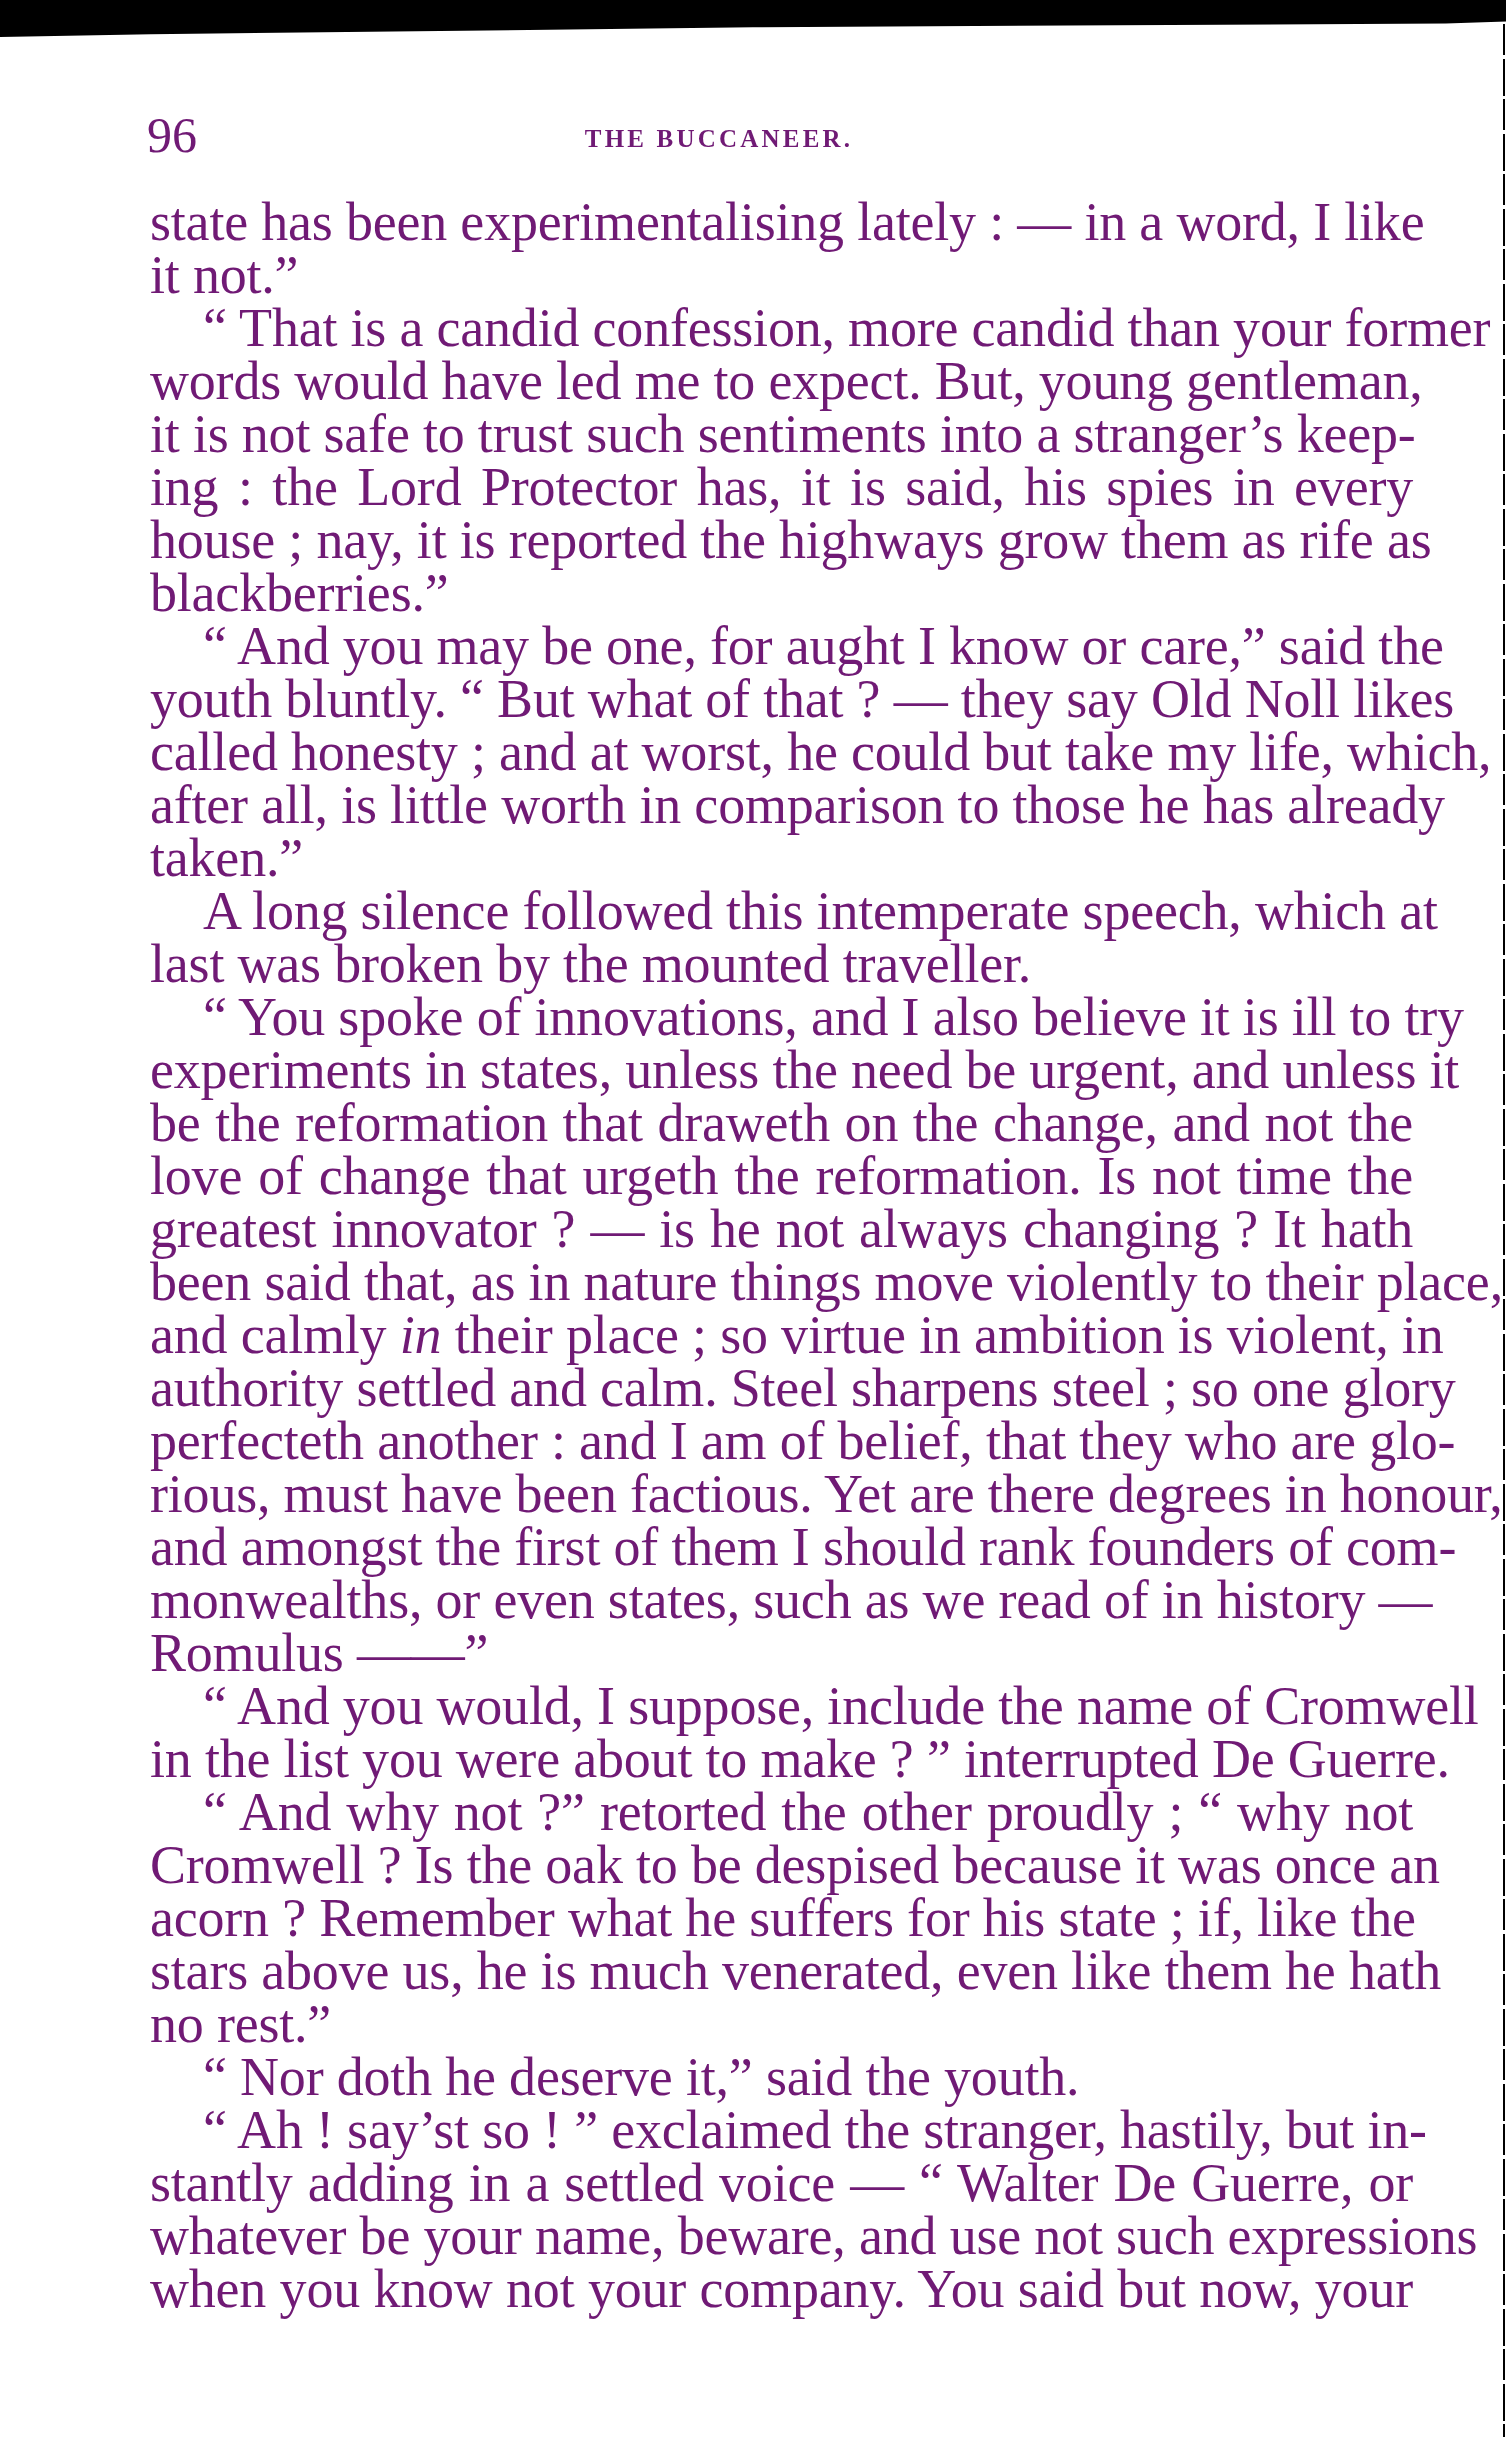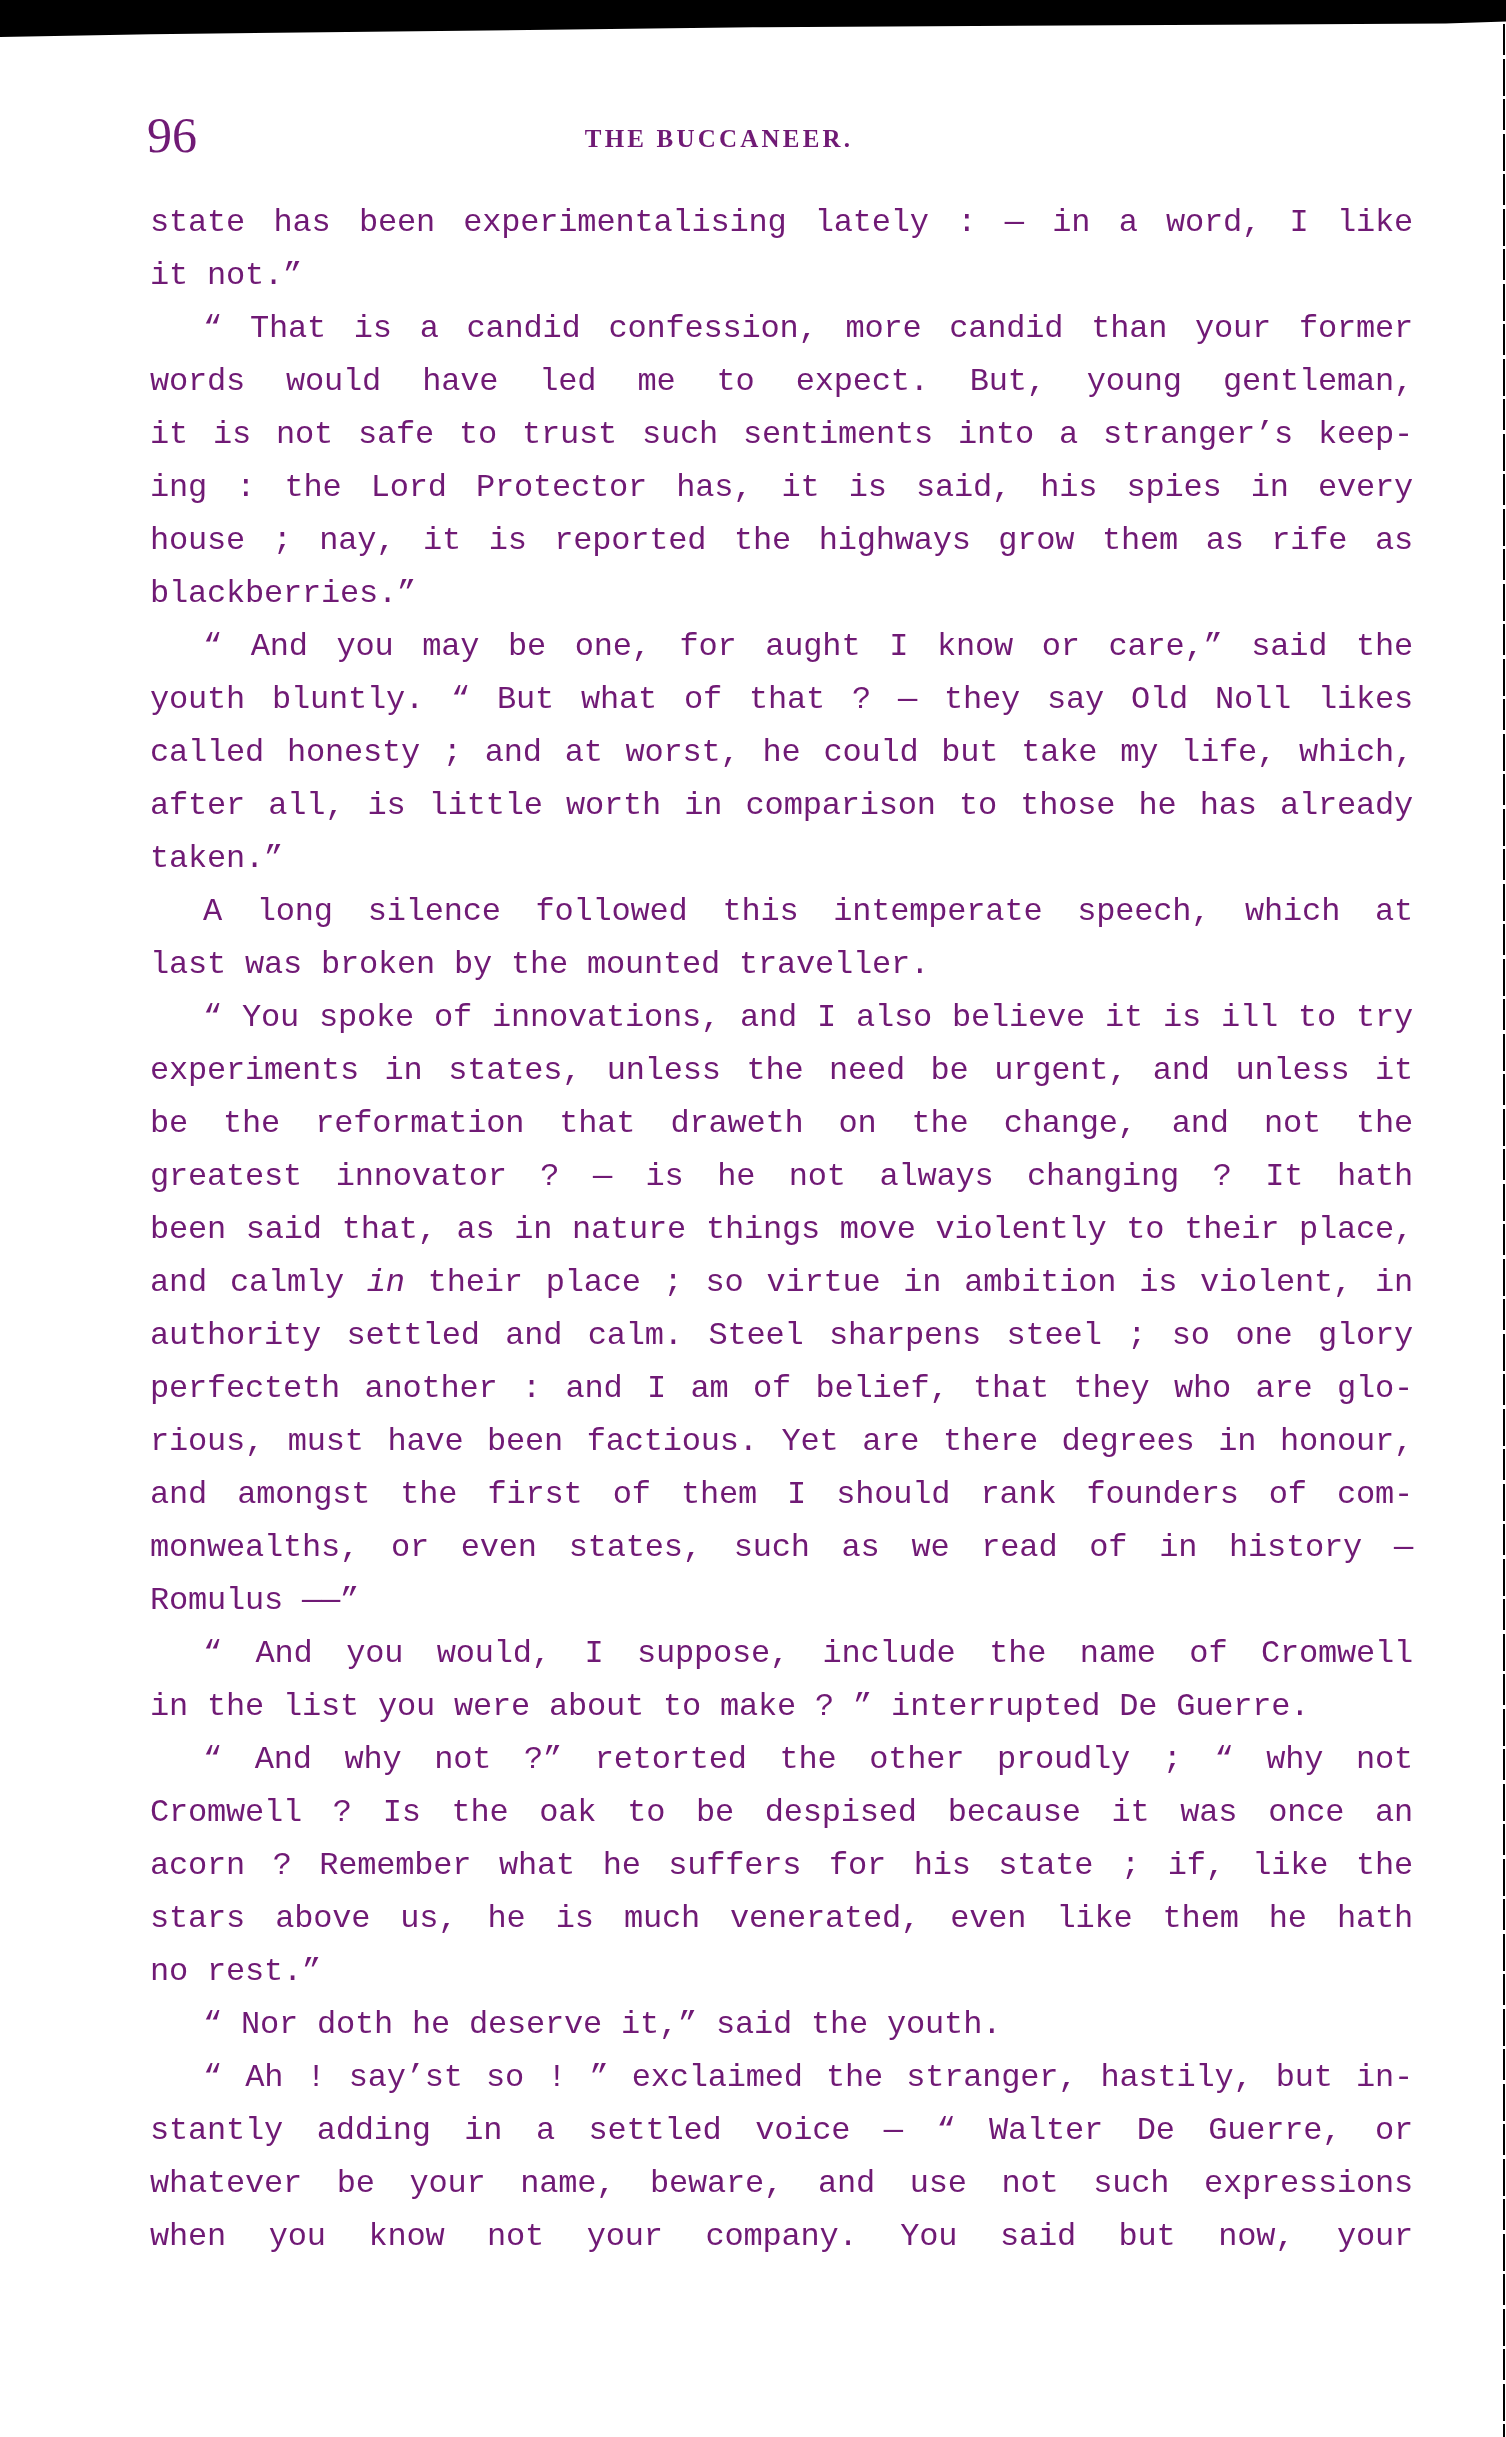--- a/index.html
+++ b/index.html
@@ -21,21 +21,21 @@
     position: absolute; left: 147px; top: 103px;
     font-size: 50px; line-height: 64px; font-family: "Liberation Serif", serif;
   }
   .running-head {
     position: absolute; left: 0; width: 1506px; top: 119px; text-align: center;
     font-size: 25px; letter-spacing: 3.2px; font-weight: bold; line-height: 40px;
     padding-right: 68px; box-sizing: border-box;
   }
   .text-block {
     position: absolute; left: 150px; top: 196px; width: 1263px;
-    font-size: 32px; line-height: 53px; letter-spacing: -0.2px; font-family: Liberation Mono, monospace;
+    font-size: 54px; line-height: 53px; letter-spacing: -0.2px;
   }
   .line {
     display: block; height: 53px; white-space: nowrap;
     text-align: justify; text-align-last: justify;
   }
   .line.last { text-align-last: left; }
   .line.indent { padding-left: 53px; }
   .line em { font-style: italic; }
 </style>
 </head>
@@ -68,20 +68,21 @@
         <span class="line last">taken.”</span>
       </div>
       <div>
         <span class="line indent">A long silence followed this intemperate speech, which at</span>
         <span class="line last">last was broken by the mounted traveller.</span>
       </div>
       <div>
         <span class="line indent">“ You spoke of innovations, and I also believe it is ill to try</span>
         <span class="line">experiments in states, unless the need be urgent, and unless it</span>
         <span class="line">be the reformation that draweth on the change, and not the</span>
+        <span class="line">love of change that urgeth the reformation.  Is not time the</span>
         <span class="line">greatest innovator ? — is he not always changing ?  It hath</span>
         <span class="line">been said that, as in nature things move violently to their place,</span>
         <span class="line">and calmly <em>in</em> their place ; so virtue in ambition is violent, in</span>
         <span class="line">authority settled and calm.  Steel sharpens steel ; so one glory</span>
         <span class="line">perfecteth another :  and I am of belief, that they who are glo-</span>
         <span class="line">rious, must have been factious.  Yet are there degrees in honour,</span>
         <span class="line">and amongst the first of them I should rank founders of com-</span>
         <span class="line">monwealths, or even states, such as we read of in history —</span>
         <span class="line last">Romulus ——”</span>
       </div>

